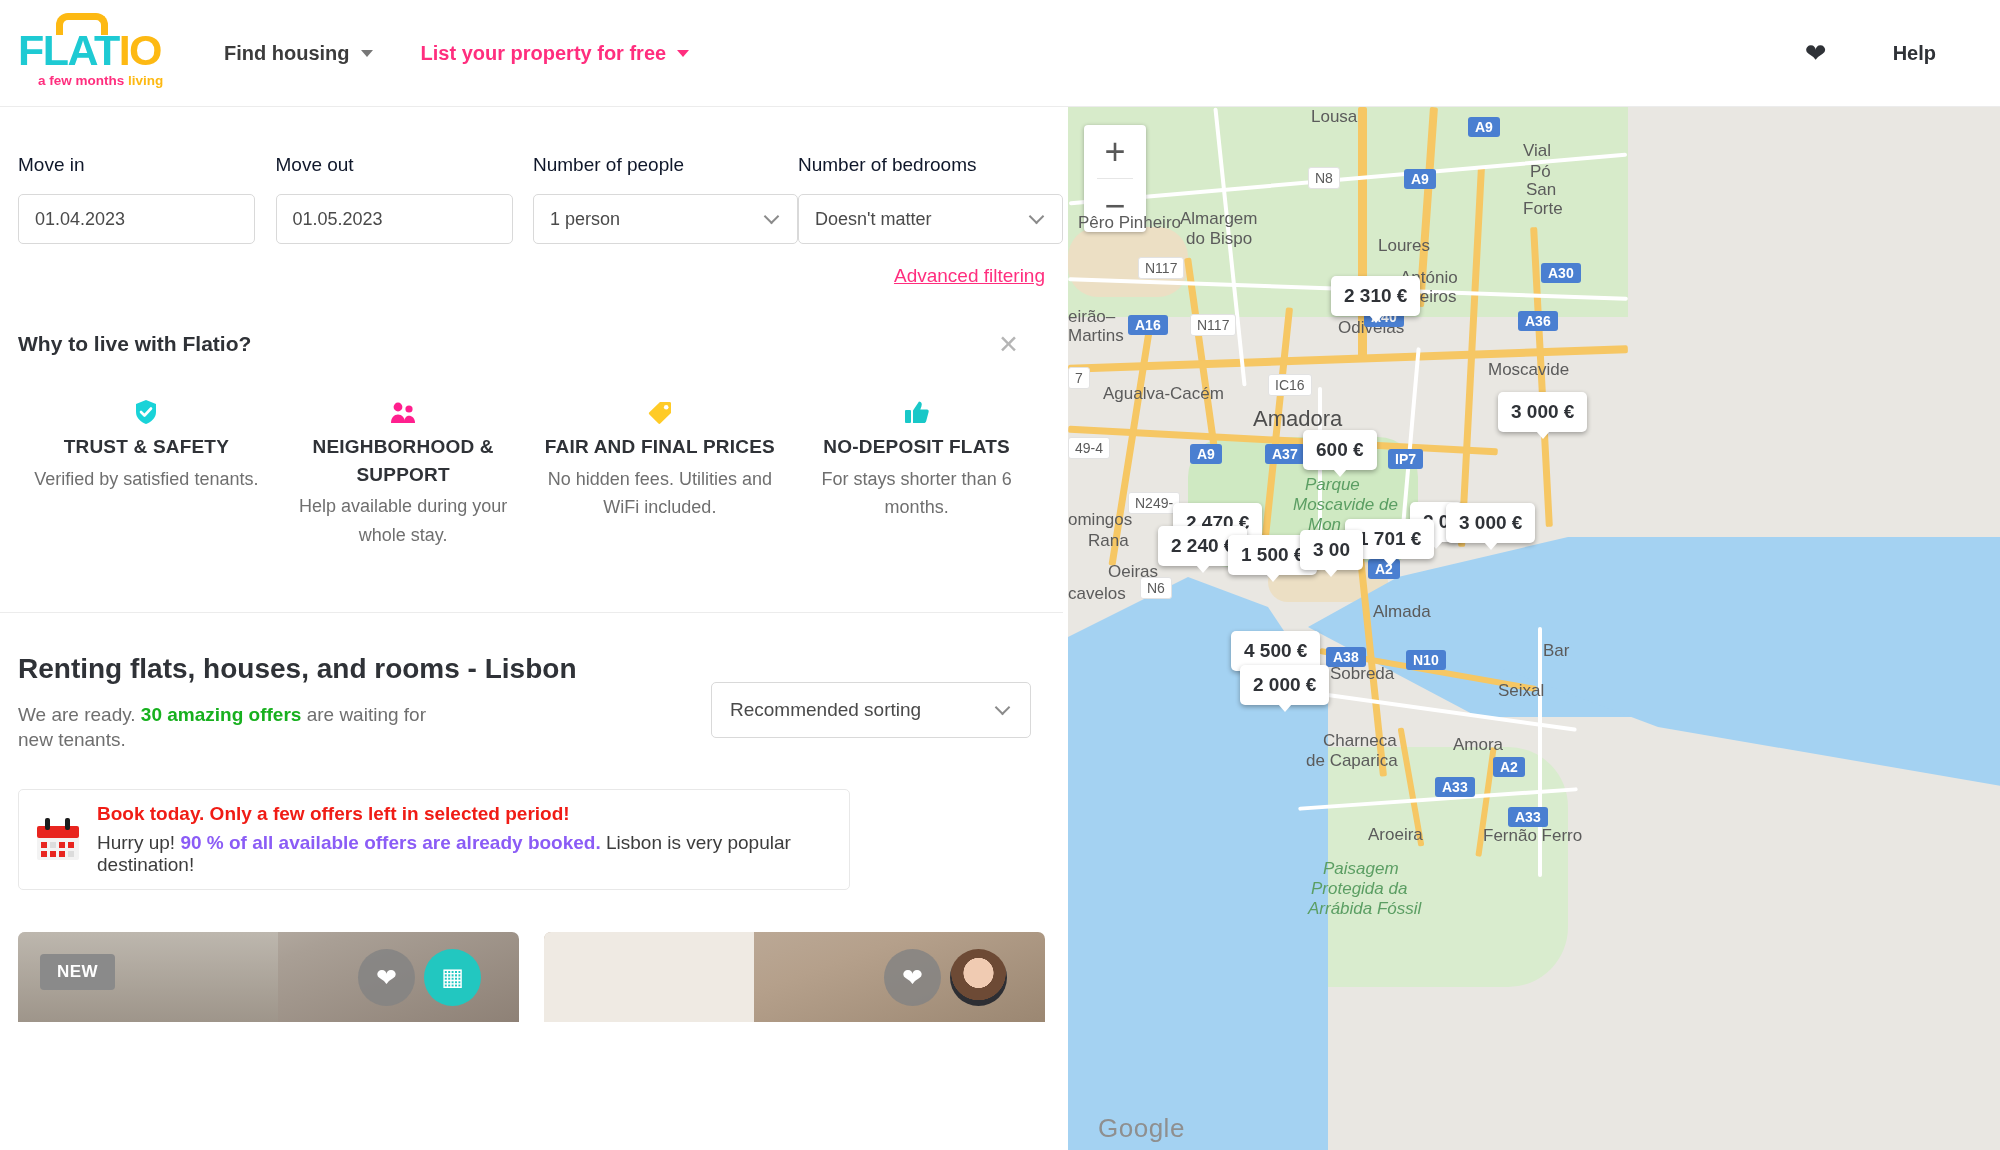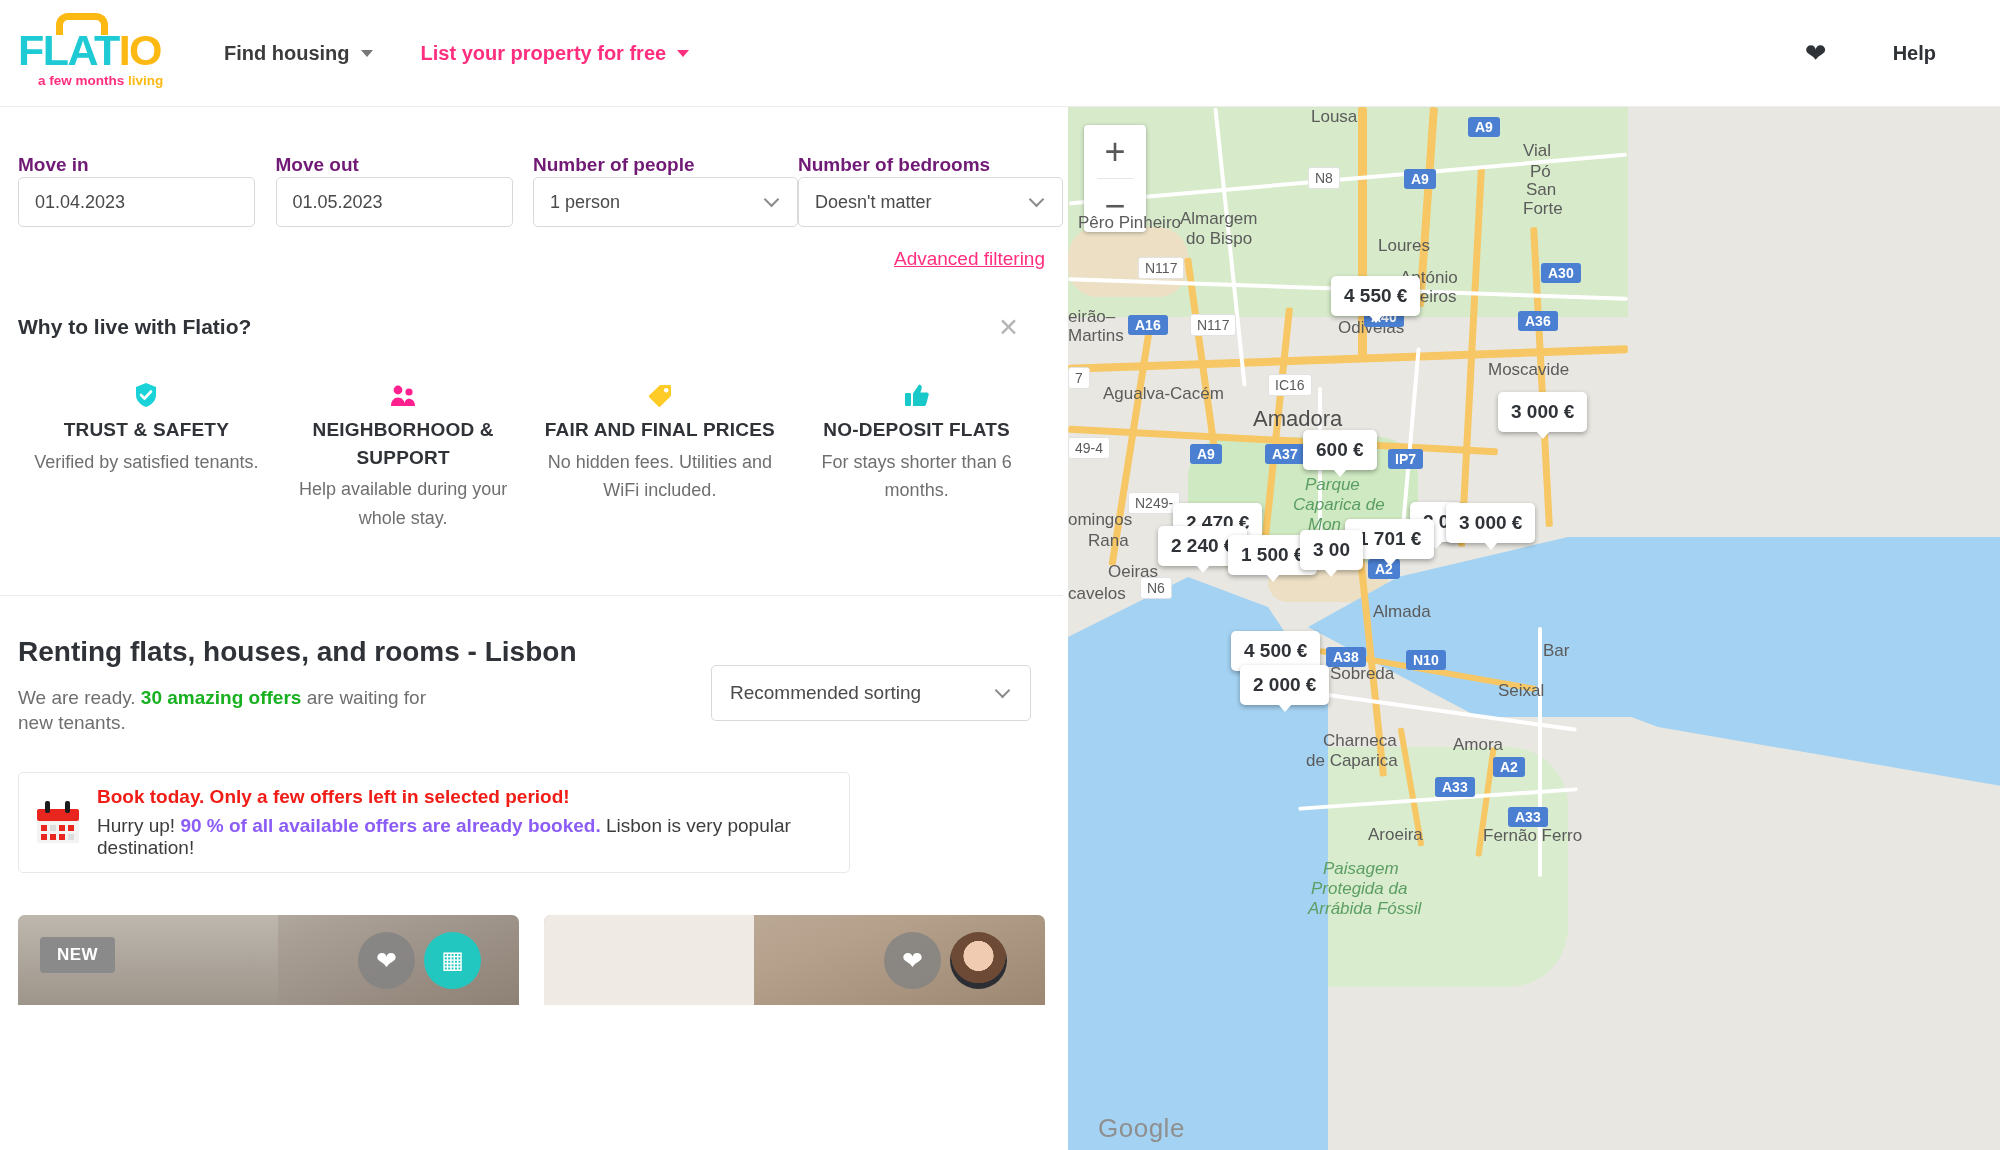--- a/index.html
+++ b/index.html
@@ -58,21 +58,21 @@
   
   .left-panel {
     position: absolute; top: 107px; left: 0; width: 1063px; height: 1043px;
     background: #fff; overflow: hidden;
   }
 
   
   .filters { display: flex; padding: 47px 0 0 18px; gap: 0; }
   .filter-field { width: 267px; }
   .filter-label {
-    font-size: 19px; font-weight: 700; color: #701a75; margin-bottom: 1px;
+    font-size: 19px; font-weight: 400; color: #0f172a; margin-bottom: 18px;
   }
   .filter-input {
     width: 237px; height: 50px;
     border: 1px solid #d9d9d9; border-radius: 5px;
     background: #fff; padding: 0 16px;
     font-size: 18px; color: #4a4a4a;
     font-family: "Liberation Sans", sans-serif;
     display: flex; align-items: center;
   }
   .filter-select {
@@ -452,21 +452,21 @@
         <div class="maplabel" style="left: 310px; top: 129px;">Loures</div>
         <div class="maplabel" style="left: 332px; top: 161px;">António</div>
         <div class="maplabel" style="left: 330px; top: 180px;">valeiros</div>
         <div class="maplabel" style="left: 270px; top: 211px;">Odivelas</div>
         <div class="maplabel" style="left: 0px; top: 200px;">eirão–</div>
         <div class="maplabel" style="left: 0px; top: 219px;">Martins</div>
         <div class="maplabel" style="left: 420px; top: 253px;">Moscavide</div>
         <div class="maplabel" style="left: 35px; top: 277px;">Agualva-Cacém</div>
         <div class="maplabel big" style="left: 185px; top: 299px;">Amadora</div>
         <div class="maplabel green-txt" style="left: 237px; top: 368px;">Parque</div>
-        <div class="maplabel green-txt" style="left: 225px; top: 388px;">Caparica de</div>
+        <div class="maplabel green-txt" style="left: 225px; top: 388px;">Moscavide de</div>
         <div class="maplabel green-txt" style="left: 240px; top: 408px;">Mon</div>
         <div class="maplabel" style="left: 0px; top: 403px;">omingos</div>
         <div class="maplabel" style="left: 20px; top: 424px;">Rana</div>
         <div class="maplabel" style="left: 40px; top: 455px;">Oeiras</div>
         <div class="maplabel" style="left: 0px; top: 477px;">cavelos</div>
         <div class="maplabel" style="left: 305px; top: 495px;">Almada</div>
         <div class="maplabel" style="left: 262px; top: 557px;">Sobreda</div>
         <div class="maplabel" style="left: 475px; top: 534px;">Bar</div>
         <div class="maplabel" style="left: 430px; top: 574px;">Seixal</div>
         <div class="maplabel" style="left: 180px; top: 578px;">Caparica</div>
@@ -500,21 +500,21 @@
         <div class="rt-white" style="left: 240px; top: 60px;">N8</div>
         <div class="rt-white" style="left: 70px; top: 150px;">N117</div>
         <div class="rt-white" style="left: 122px; top: 207px;">N117</div>
         <div class="rt-white" style="left: 200px; top: 267px;">IC16</div>
         <div class="rt-white" style="left: 0px; top: 260px;">7</div>
         <div class="rt-white" style="left: 0px; top: 330px;">49-4</div>
         <div class="rt-white" style="left: 60px; top: 385px;">N249-</div>
         <div class="rt-white" style="left: 72px; top: 470px;">N6</div>
       </div>
     <div id="map-pins">
-        <div class="price-pin" style="left: 263px; top: 169px;">4 550 €</div>
+        <div class="price-pin" style="left: 263px; top: 169px;">2 310 €</div>
         <div class="price-pin" style="left: 430px; top: 285px;">3 000 €</div>
         <div class="price-pin" style="left: 235px; top: 323px;">600 €</div>
         <div class="price-pin" style="left: 105px; top: 396px;">2 470 €</div>
         <div class="price-pin" style="left: 342px; top: 395px;">2 0</div>
         <div class="price-pin" style="left: 378px; top: 396px;">3 000 €</div>
         <div class="price-pin" style="left: 277px; top: 412px;">1 701 €</div>
         <div class="price-pin" style="left: 90px; top: 419px;">2 240 €</div>
         <div class="price-pin" style="left: 160px; top: 428px;">1 500 €</div>
         <div class="price-pin" style="left: 232px; top: 423px;">3 00</div>
         <div class="price-pin" style="left: 163px; top: 524px;">4 500 €</div>

